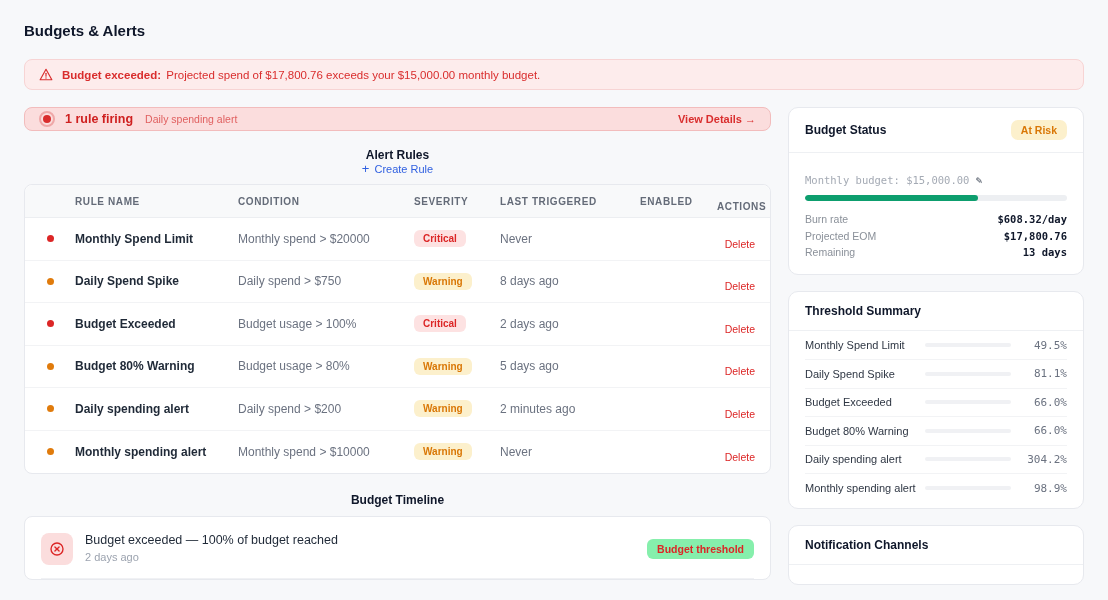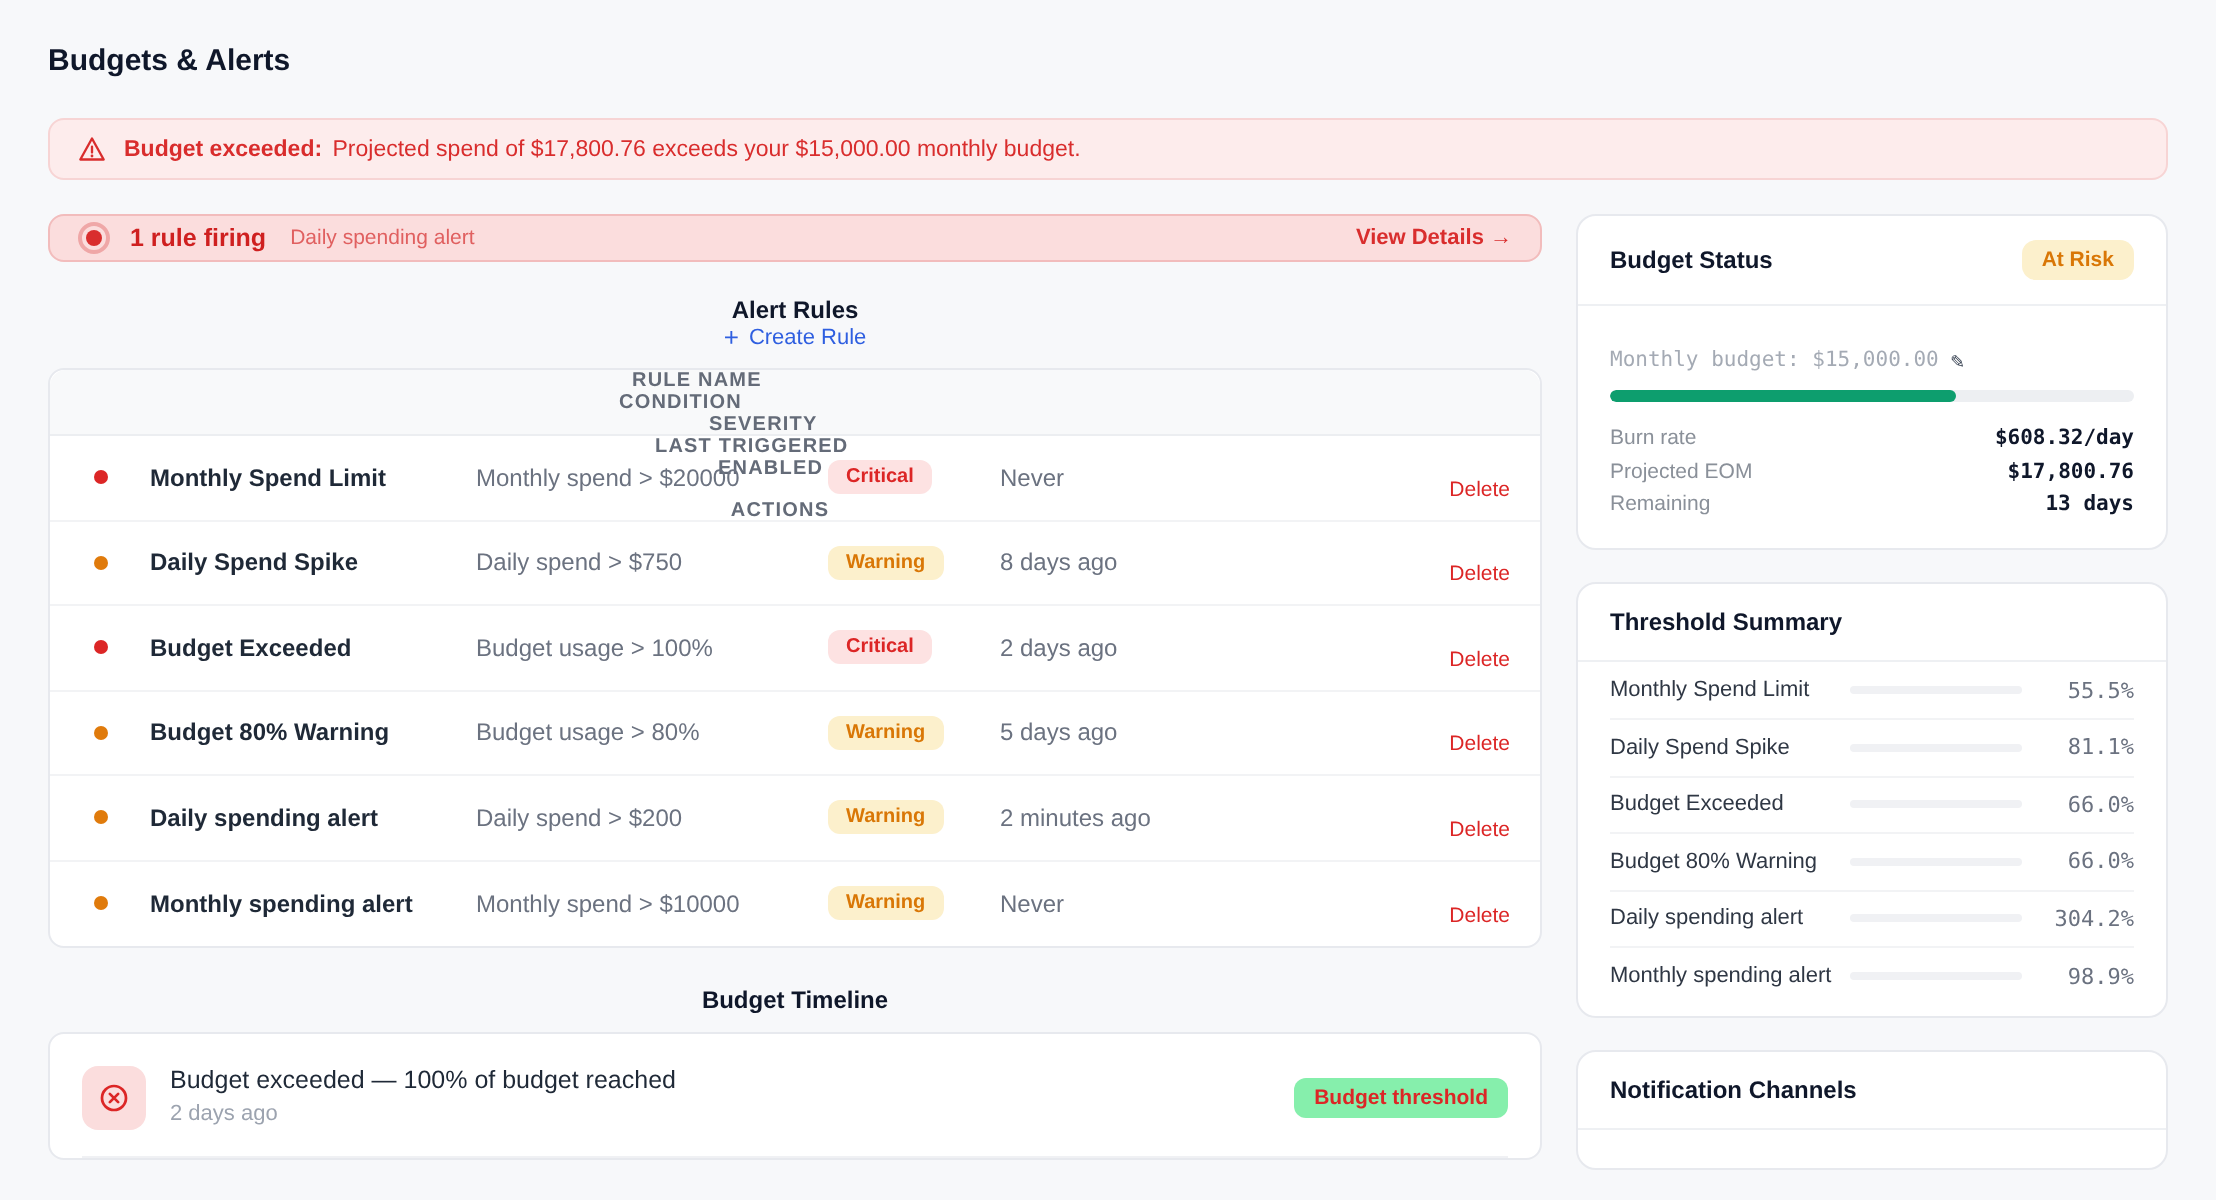--- a/index.html
+++ b/index.html
@@ -44,21 +44,21 @@
   .create-rule { color:#2f5fe0; font-size:11px; display:flex; align-items:center; gap:5px; cursor:pointer; }
   .create-rule .plus { font-size:13px; line-height:1; font-weight:400; }
 
   .card { background:#fff; border:1px solid #e7e9ee; border-radius:8px; }
 
   
   .thead {
     display:flex; align-items:center; height:33px;
     background:#f8f9fa; border-bottom:1px solid #eceef1;
     border-radius:8px 8px 0 0;
-    color:#646b78; font-size:10px; font-weight:700; letter-spacing:0.6px;flex-direction:column;
+    color:#646b78; font-size:10px; font-weight:700; letter-spacing:0.6px;
   }
   .c-dot { width:50px; display:flex; justify-content:center; flex:none; }
   .c-name { width:163px; flex:none; }
   .c-cond { width:176px; flex:none; }
   .c-sev { width:86px; flex:none; }
   .c-last { width:140px; flex:none; }
   .c-en { width:77px; flex:none; }
   .c-act { flex:1; text-align:right; padding-right:15px;margin-top:10px; }
   .rule-row { display:flex; align-items:center; height:42.5px; border-bottom:1px solid #f2f3f5; font-size:12px; }
   .rule-row:last-child { border-bottom:none; }
@@ -301,21 +301,21 @@
       </div>
 
       <div class="side-card">
         <div class="side-card-head">
           <span class="side-card-title">Threshold Summary</span>
         </div>
         <div class="th-body">
   <div class="th-row">
     <span class="th-label">Monthly Spend Limit</span>
     <span class="th-bar"><span class="th-fill" style="width: 49.5%; background: rgb(13, 158, 110);"></span></span>
-    <span class="th-value">55.5%</span>
+    <span class="th-value">49.5%</span>
   </div>
 
   <div class="th-row">
     <span class="th-label">Daily Spend Spike</span>
     <span class="th-bar"><span class="th-fill" style="width: 81.1%; background: rgb(224, 123, 12);"></span></span>
     <span class="th-value">81.1%</span>
   </div>
 
   <div class="th-row">
     <span class="th-label">Budget Exceeded</span>

